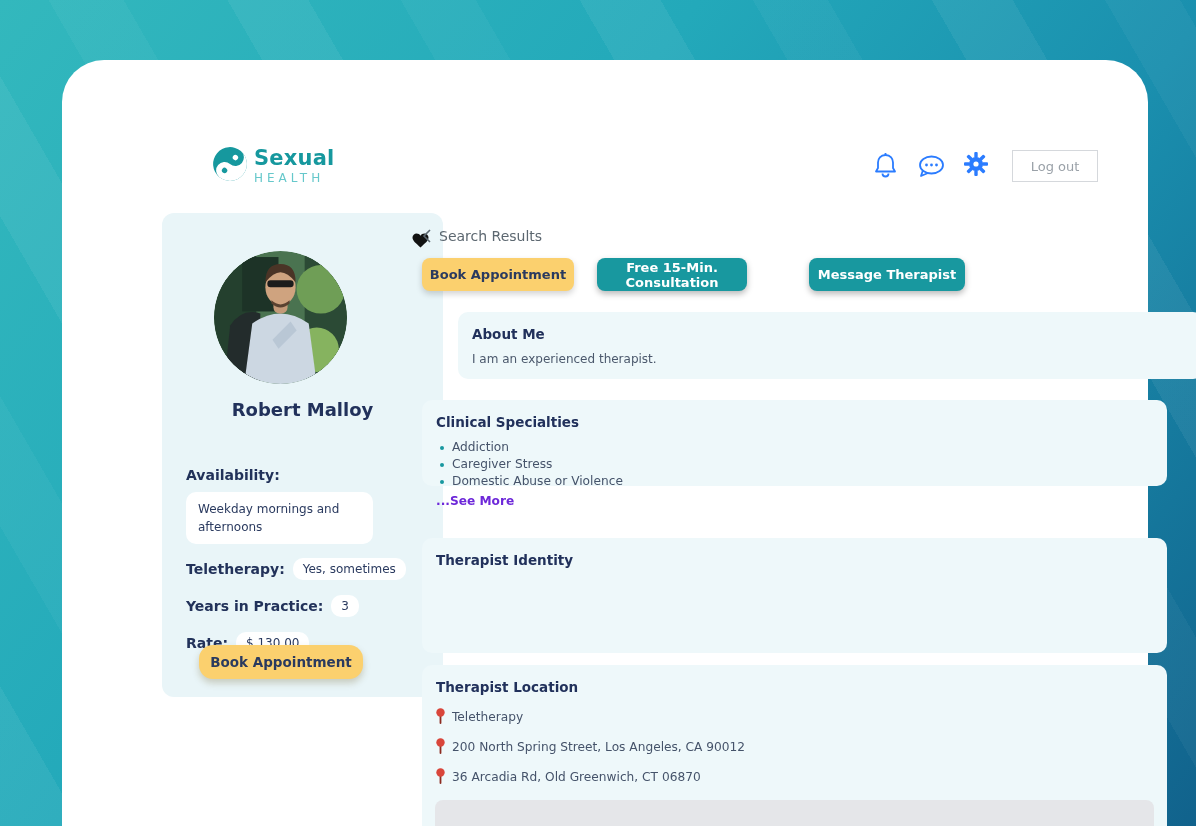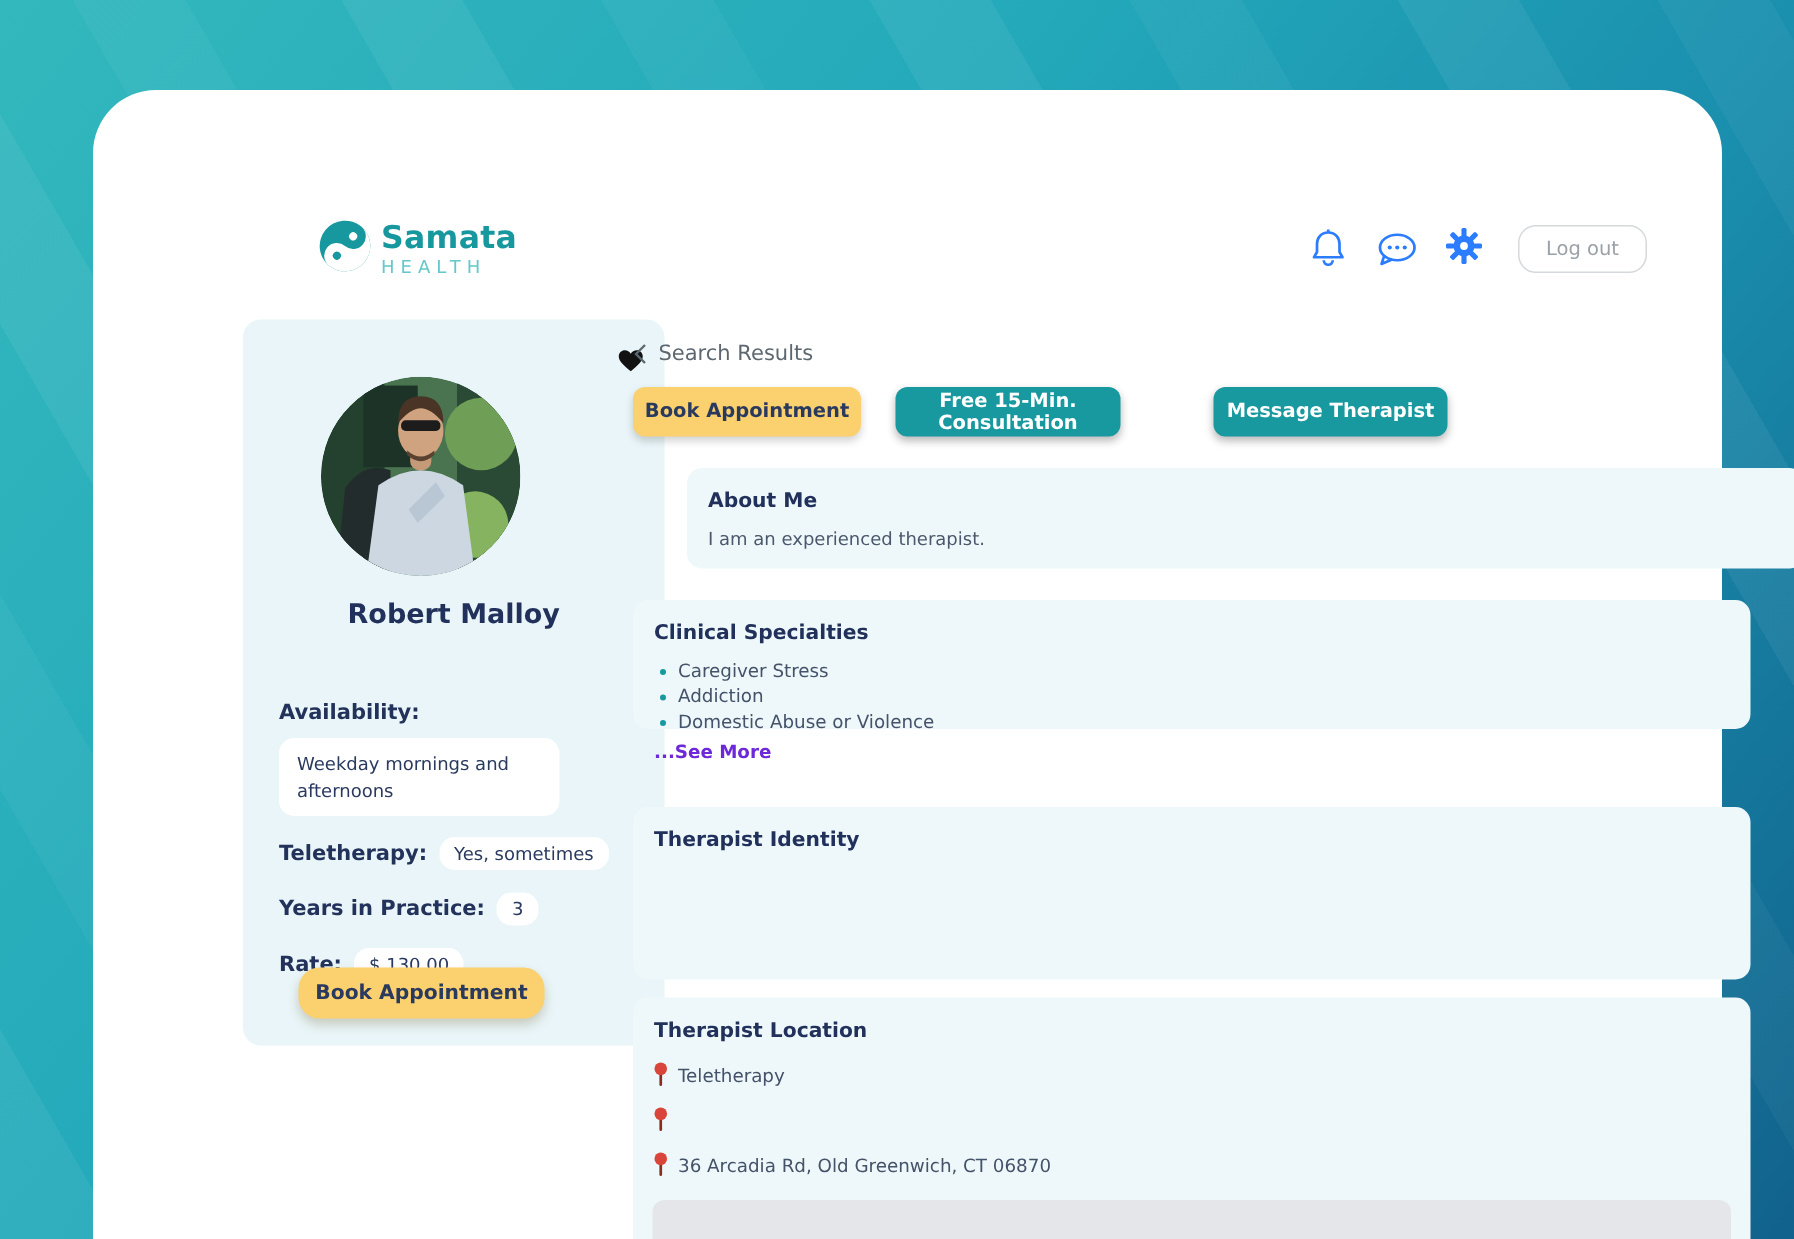--- a/index.html
+++ b/index.html
@@ -22,21 +22,21 @@
   .logo-mark { position:absolute; left:150px; top:86px; width:36px; height:36px; }
   .brand-text { position:absolute; left:192px; top:88px; line-height:1; }
   .brand-name { font-size:21px; font-weight:bold; color:#16989e; letter-spacing:0.2px; }
   .brand-sub  { font-size:12px; color:#66c8cb; letter-spacing:4px; margin-top:3px; font-weight:500; }
   .hdr-icon { position:absolute; cursor:pointer; }
   .icon-bell { left:812px; top:92px; }
   .icon-chat { left:856px; top:95px; }
   .icon-gear { left:902px; top:92px; }
   .logout-btn {
     position:absolute; left:950px; top:90px; width:86px; height:32px;
-    background:#fff; border:1px solid #d5d8dc; border-radius:12px;
+    background:#fff; border:1px solid #d5d8dc; border-radius:0;
     font-size:13px; color:#9aa1a8; cursor:pointer; font-family:inherit;
   }
   
   .profile-card {
     position:absolute; left:100px; top:153px; width:281px; height:484px;
     background:#e9f5f8; border-radius:12px;
   }
   .heart-icon { position:absolute; right:14px; top:20px; width:17px; height:15px; cursor:pointer; }
   .avatar { position:absolute; left:52px; top:38px; width:133px; height:133px; border-radius:50%; overflow:hidden; }
   .profile-name { position:absolute; top:186px; width:100%; text-align:center; font-size:18px; font-weight:bold; color:#21315b; }
@@ -92,21 +92,21 @@
 
     <svg class="logo-mark" viewBox="0 0 32 32">
       <g transform="rotate(40 16 16)">
         <circle cx="16" cy="16" r="15" fill="#16989e"></circle>
         <path d="M16 1 a15 15 0 0 1 0 30 a7.5 7.5 0 0 1 0 -15 a7.5 7.5 0 0 0 0 -15 Z" fill="#ffffff"></path>
         <circle cx="16" cy="8.5" r="2.4" fill="#ffffff"></circle>
         <circle cx="16" cy="23.5" r="2.4" fill="#16989e"></circle>
       </g>
     </svg>
     <div class="brand-text">
-      <div class="brand-name">Samata</div>
+      <div class="brand-name">Sexual</div>
       <div class="brand-sub">HEALTH</div>
     </div>
 
     <svg class="hdr-icon icon-bell" width="23" height="26" viewBox="0 0 23 26">
       <path d="M11.5 3 C6.5 3 4 6.8 4 10.5 L4 16 L2 19.5 L21 19.5 L19 16 L19 10.5 C19 6.8 16.5 3 11.5 3 Z" fill="none" stroke="#2b7cff" stroke-width="1.8" stroke-linejoin="round"></path>
       <path d="M8.5 21.5 a3 3 0 0 0 6 0" fill="none" stroke="#2b7cff" stroke-width="1.8"></path>
       <line x1="11.5" y1="1" x2="11.5" y2="3" stroke="#2b7cff" stroke-width="1.8"></line>
     </svg>
     <svg class="hdr-icon icon-chat" width="27" height="23" viewBox="0 0 27 23">
       <ellipse cx="13.5" cy="10" rx="11.5" ry="8.5" fill="none" stroke="#2b7cff" stroke-width="1.8"></ellipse>
@@ -199,22 +199,22 @@
     </div>
 
     <div class="section sec-about">
       <div class="sec-title">About Me</div>
       <div class="sec-body">I am an experienced therapist.</div>
     </div>
 
     <div class="section sec-special">
       <div class="sec-title">Clinical Specialties</div>
       <ul class="blist">
+        <li>Addiction</li>
         <li>Caregiver Stress</li>
-        <li>Addiction</li>
         <li>Domestic Abuse or Violence</li>
       </ul>
       <div class="see-more">...See More</div>
     </div>
 
     <div class="section sec-identity">
       <div class="sec-title">Therapist Identity</div>
     </div>
 
     <div class="section sec-location">
@@ -225,20 +225,21 @@
           <rect x="3.6" y="7" width="1.8" height="9" rx="0.9" fill="#8c2b20"></rect>
           <circle cx="4.5" cy="4.5" r="4.2" fill="#d9453a"></circle>
         </svg>
         <span>Teletherapy</span>
       </div>
       <div class="loc-row">
         <svg class="pin" viewBox="0 0 9 17">
           <rect x="3.6" y="7" width="1.8" height="9" rx="0.9" fill="#8c2b20"></rect>
           <circle cx="4.5" cy="4.5" r="4.2" fill="#d9453a"></circle>
         </svg>
+        <span>200 North Spring Street, Los Angeles, CA 90012</span>
       </div>
       <div class="loc-row">
         <svg class="pin" viewBox="0 0 9 17">
           <rect x="3.6" y="7" width="1.8" height="9" rx="0.9" fill="#8c2b20"></rect>
           <circle cx="4.5" cy="4.5" r="4.2" fill="#d9453a"></circle>
         </svg>
         <span>36 Arcadia Rd, Old Greenwich, CT 06870</span>
       </div>
 
       <div class="map-box">

